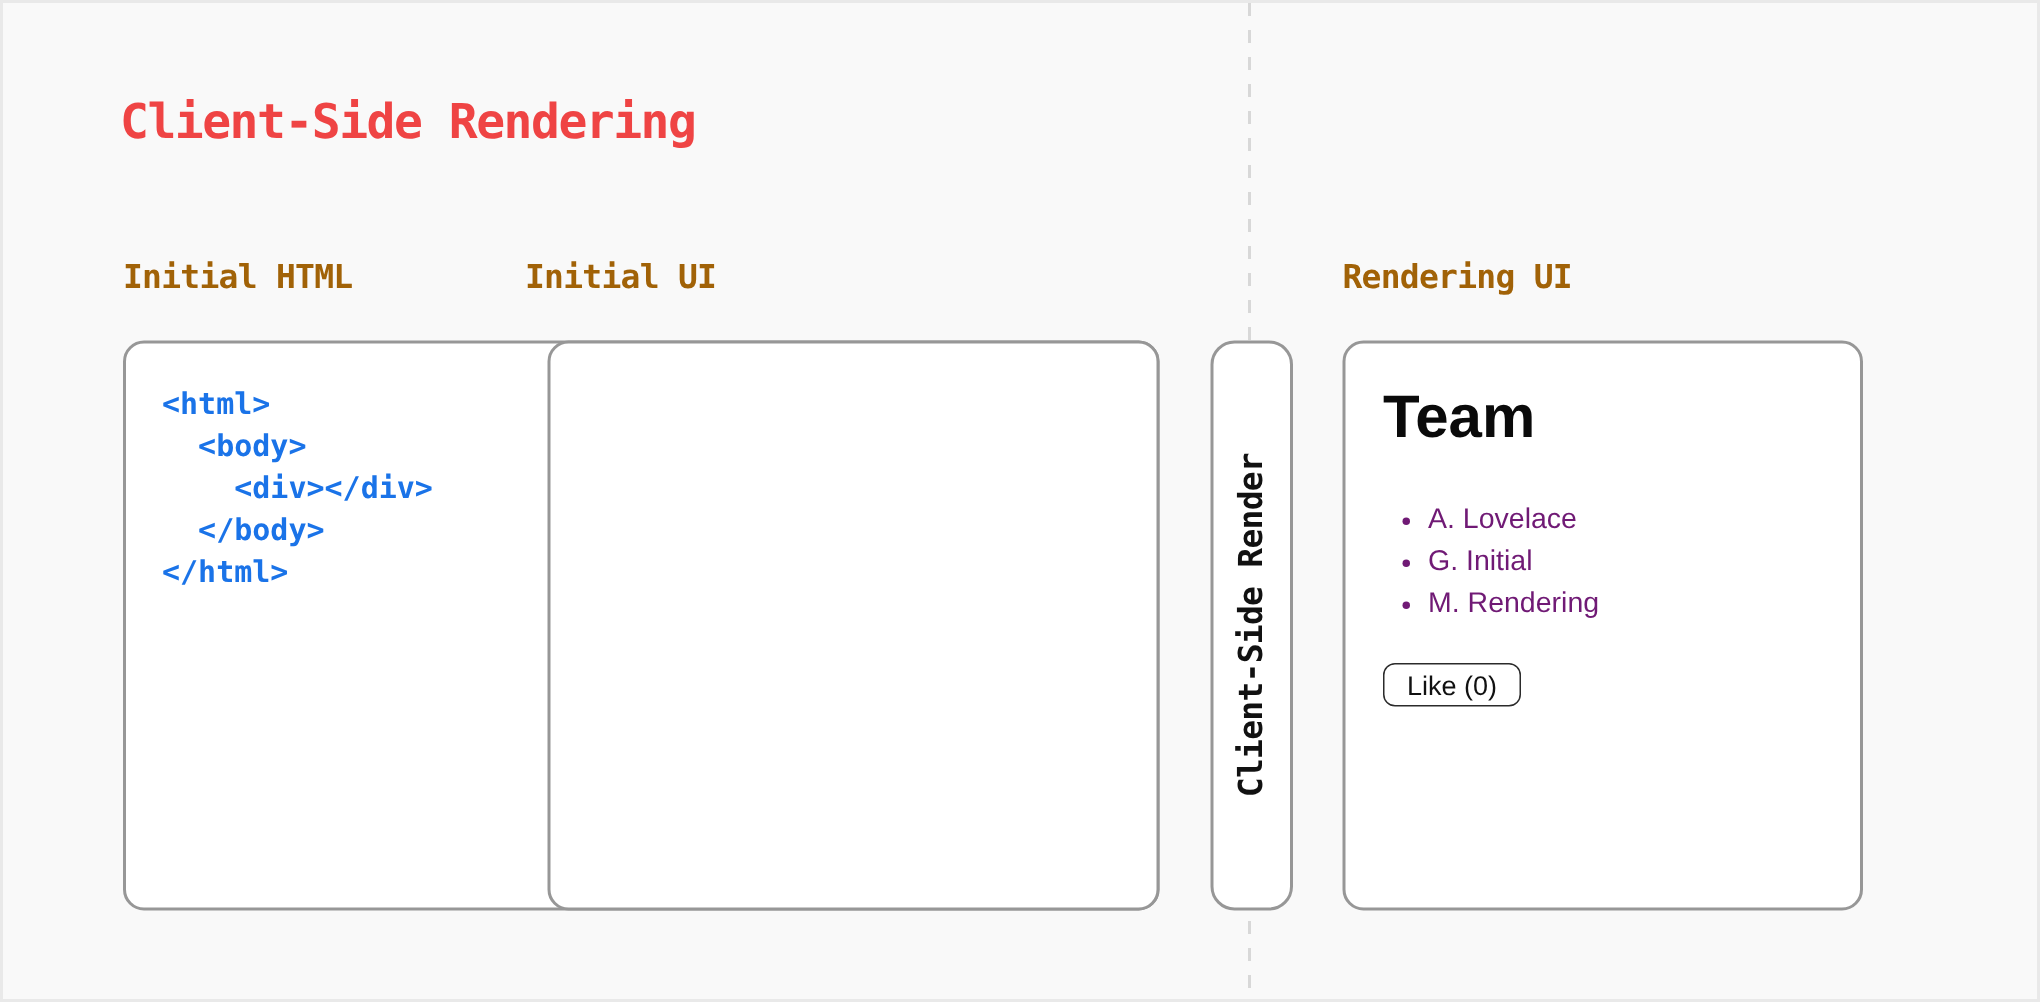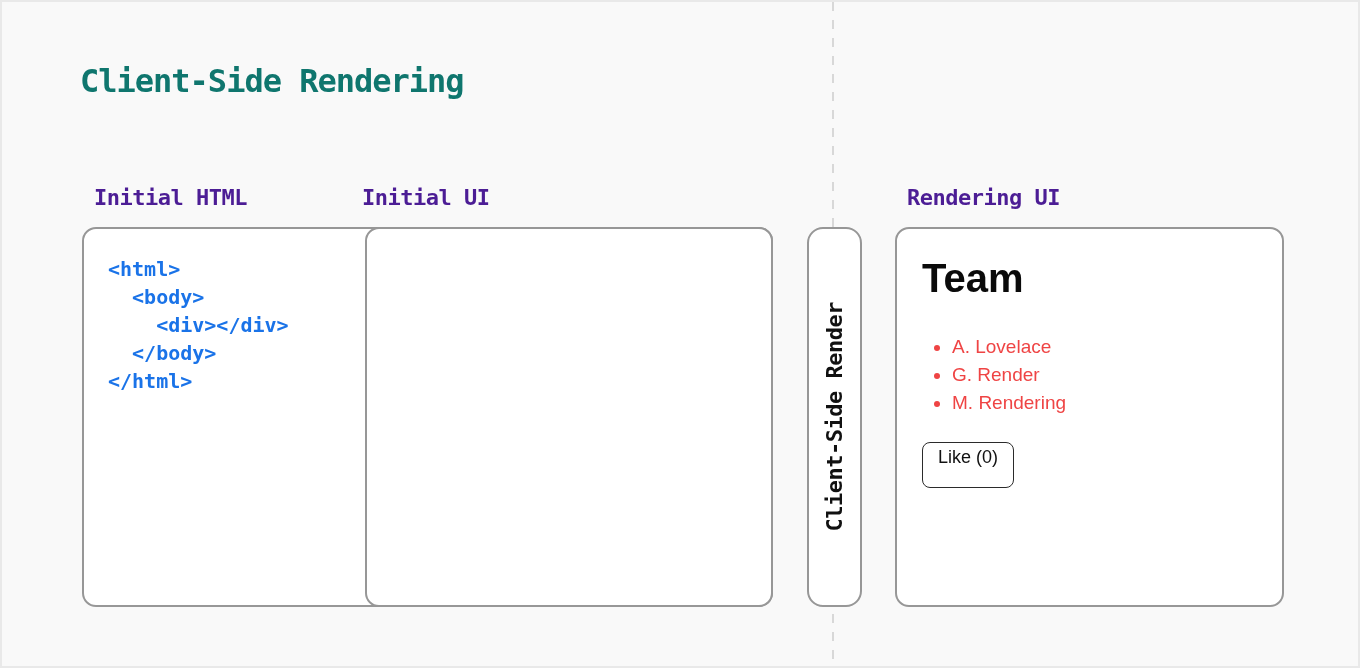--- a/index.html
+++ b/index.html
@@ -32,54 +32,54 @@
     z-index: 0;
   }
   .title {
     position: absolute;
     left: 78px;
     top: 60px;
     margin: 0;
     font-family: "DejaVu Sans Mono", "Liberation Mono", monospace;
     font-size: 32px;
     font-weight: bold;
-    color: #0f766e;
+    color: #ef4444;
     letter-spacing: -1px;
     white-space: nowrap;
     z-index: 2;
   }
   .col-label {
     position: absolute;
     top: 171px;
-    margin: 12px;
+    margin: 0;
     font-family: "DejaVu Sans Mono", "Liberation Mono", monospace;
     font-size: 22px;
     font-weight: bold;
-    color: #4c1d95;
+    color: #a16207;
     letter-spacing: -0.5px;
     white-space: nowrap;
     z-index: 2;
   }
   .label-initial-html { left: 80px; }
   .label-initial-ui   { left: 348px; }
   .label-rendered-ui  { left: 893px; }
 
   .panel {
     position: absolute;
     top: 225px;
     height: 380px;
     background: #ffffff;
     border: 2px solid #979797;
     border-radius: 14px;
     box-sizing: border-box;
     z-index: 1;
   }
   .html-panel { left: 80px;  width: 691px; }
   .ui-panel   { left: 363px; width: 408px; z-index: 2; }
-  .rendered-panel { left: 893px; width: 389px; z-index: 2; }
+  .rendered-panel { left: 893px; width: 347px; z-index: 2; }
 
   .code {
     margin: 26px 0 0 24px;
     font-family: "DejaVu Sans Mono", "Liberation Mono", monospace;
     font-size: 20px;
     line-height: 28px;
     font-weight: bold;
     color: #1a73e8;
     white-space: pre;
   }
@@ -116,27 +116,27 @@
     font-size: 40px;
     line-height: 46px;
     font-weight: bold;
     color: #0a0a0a;
   }
   .team-list {
     margin: 32px 0 0 0;
     padding-left: 55px;
     font-size: 19px;
     line-height: 28px;
-    color: #ef4444;
+    color: #701a75;
     list-style-type: disc;
   }
   .like-btn {
     display: block;
     margin: 25px 0 0 25px;
-    padding: 4px 15px 19px 15px;
+    padding: 4px 15px 2px 15px;
     font-family: "Liberation Sans", sans-serif;
     font-size: 18px;
     color: #111111;
     background: #ffffff;
     border: 1.5px solid #2b2b2b;
     border-radius: 8px;
     cursor: pointer;
   }
 </style>
 </head>
@@ -163,19 +163,19 @@
   <div class="panel ui-panel"></div>
 
   <div class="pill">
     <span class="pill-text">Client-Side Render</span>
   </div>
 
   <div class="panel rendered-panel">
     <h2 class="team-heading">Team</h2>
     <ul class="team-list">
       <li>A. Lovelace</li>
-      <li>G. Render</li>
+      <li>G. Initial</li>
       <li>M. Rendering</li>
     </ul>
     <button class="like-btn">Like (0)</button>
   </div>
 
 </div>
 
 </body></html>

